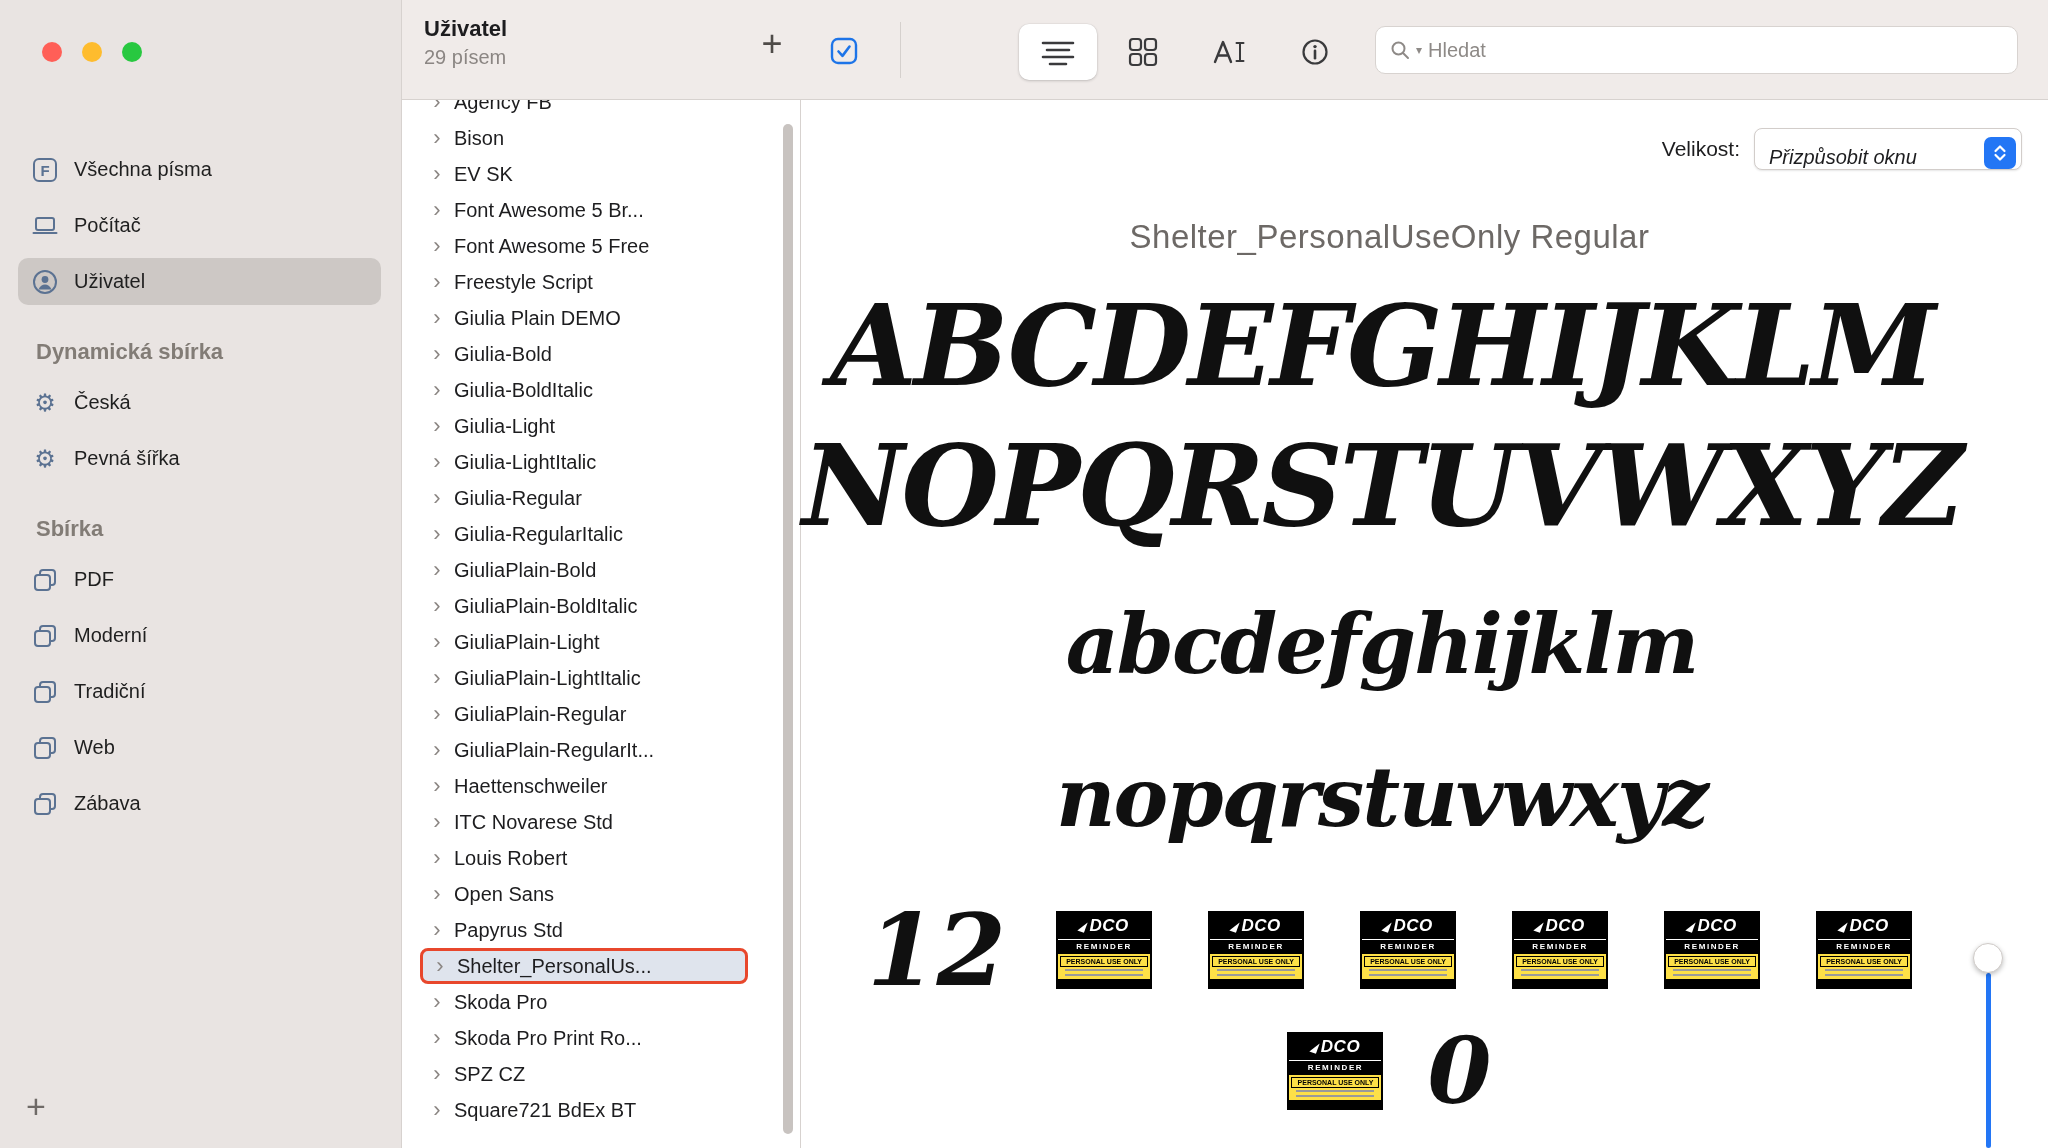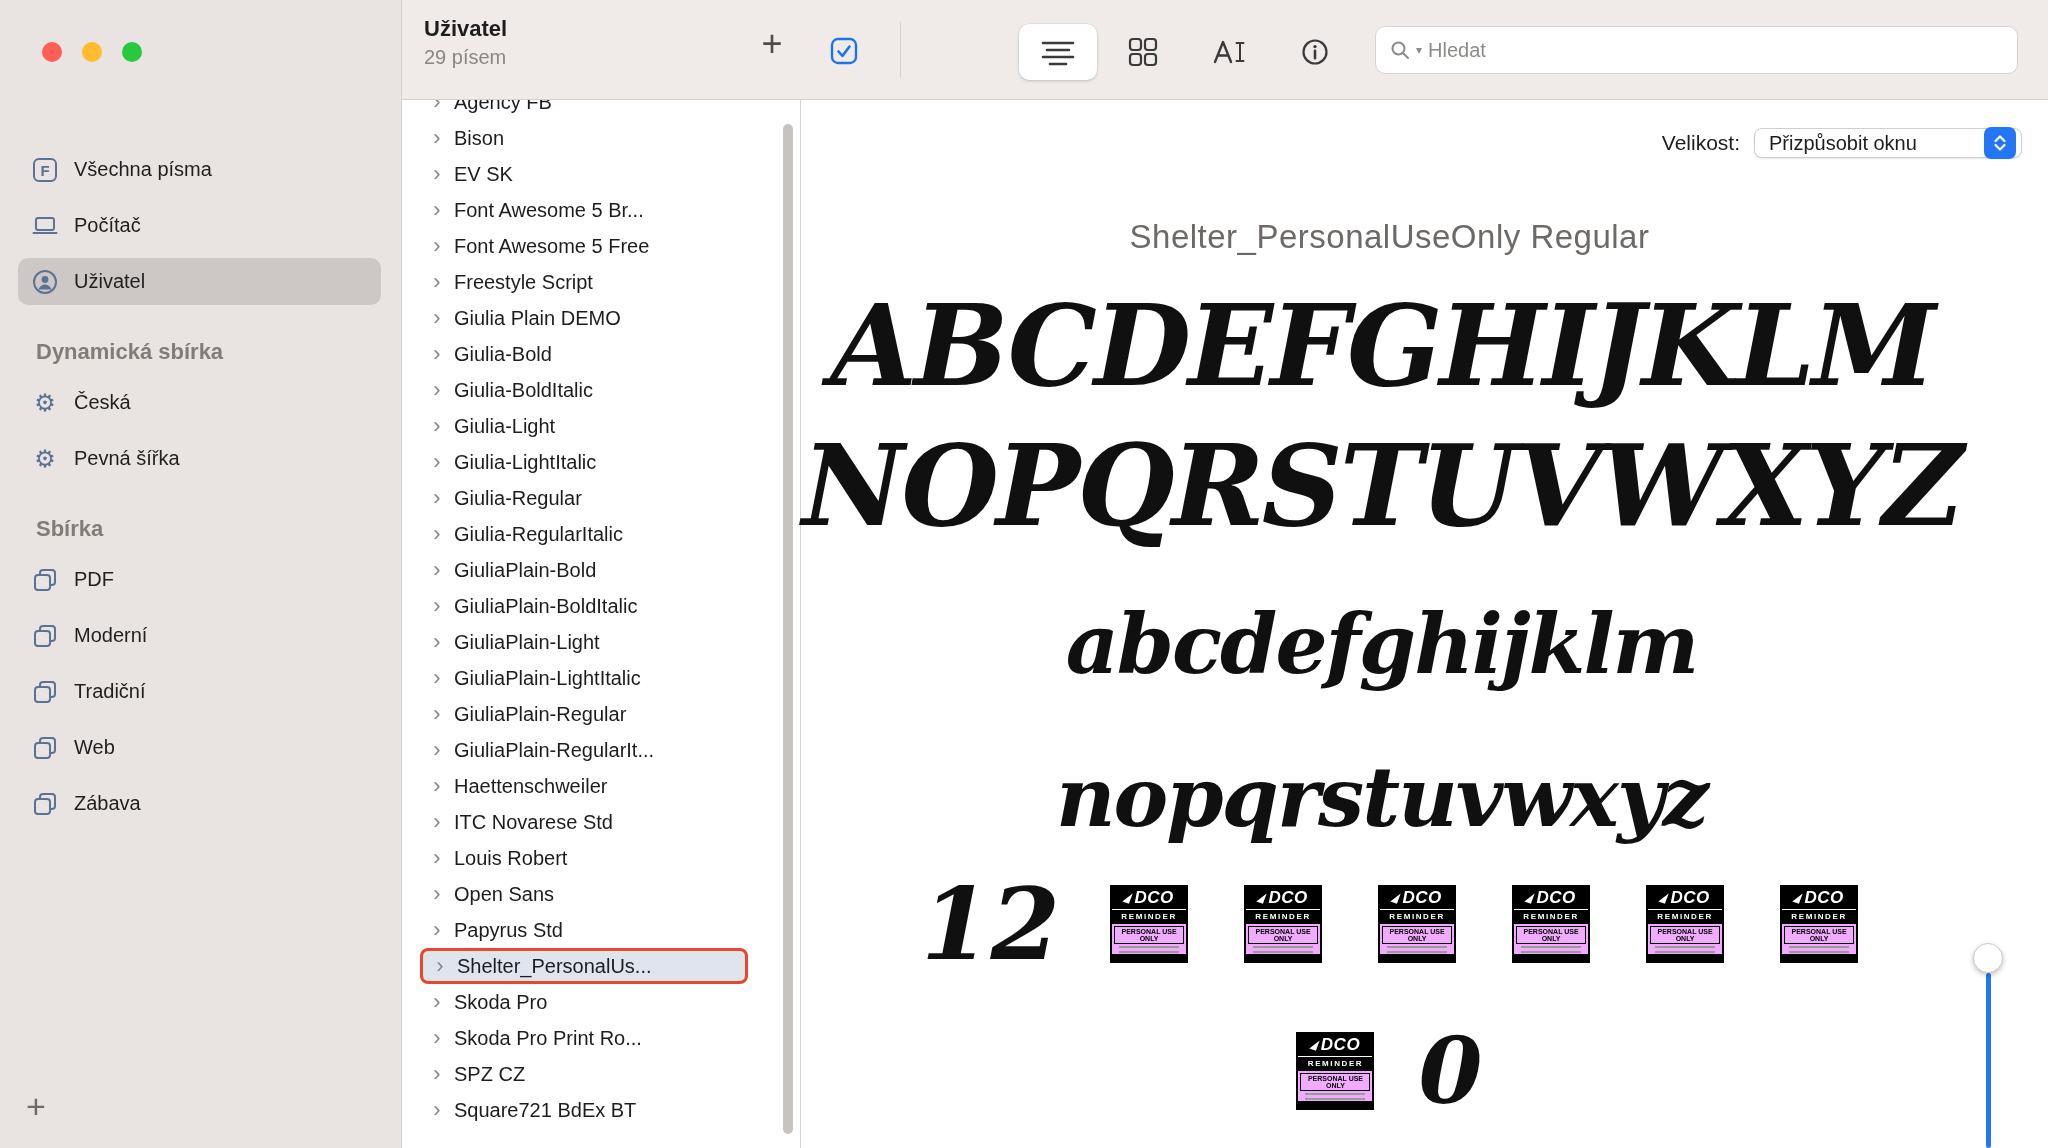--- a/index.html
+++ b/index.html
@@ -50,39 +50,39 @@
   .font-list { margin-top:-16px; }
   .font-row { display:flex; align-items:center; height:36px; margin:0 52px 0 18px; padding:0 8px; border-radius:8px; font-size:20px; color:#1d1d1f; white-space:nowrap; }
   .chev { width:18px; font-size:22px; color:#8b8683; line-height:1; margin-right:8px; text-align:center; }
   .font-row.selected { background:#dfe4ed; border:3px solid #e8472c; }
   .lp-scrollbar { position:absolute; right:7px; top:24px; bottom:14px; width:10px; border-radius:5px; background:#c8c3c0; }
 
   
   .preview { position:absolute; left:801px; top:100px; right:0; bottom:0; background:#fff; }
   .size-row { position:absolute; top:28px; right:26px; display:flex; align-items:center; gap:14px; }
   .size-label { font-size:21px; color:#1d1d1f; }
-  .size-select { width:268px; height:30px; background:#fff; border:1px solid #d2cdca; box-shadow:0 1px 2px rgba(0,0,0,.10); border-radius:8px; display:flex; align-items:center; padding-left:14px; }
+  .size-select { width:268px; height:42px; background:#fff; border:1px solid #d2cdca; box-shadow:0 1px 2px rgba(0,0,0,.10); border-radius:8px; display:flex; align-items:flex-end; padding-left:14px;font-style:italic; }
   .size-value { flex:1; font-size:20px; color:#1d1d1f; }
   .size-btn { width:32px; height:32px; margin-right:5px; border-radius:7px; background:#2376f5; display:flex; align-items:center; justify-content:center; }
 
   .pv-title { position:absolute; top:118px; left:0; right:70px; text-align:center; font-size:33px; color:#6d6966; letter-spacing:.5px; }
   .pv-glyphs { position:absolute; top:176px; left:0; right:86px; text-align:center; color:#101010; font-family:"DejaVu Serif",serif; font-style:italic; font-weight:bold; }
   .pv-upper { font-size:112px; line-height:140px; letter-spacing:-3px; }
   .pv-lower { font-size:82px; line-height:125px; letter-spacing:-2px; }
   .pv-lower.l1 { margin-top:26px; }
   .pv-lower.l2 { margin-top:28px; }
 
   .pv-num-row { position:absolute; left:0; right:70px; display:flex; align-items:center; justify-content:center; }
-  .pv-num-row.row1 { top:774px; gap:50px; }
+  .pv-num-row.row1 { top:800px; gap:50px; }
   .pv-num-row.row2 { top:925px; gap:44px; }
   .pv-digits { font-family:"DejaVu Serif",serif; font-style:italic; font-weight:bold; font-size:100px; line-height:1; color:#101010; }
   .pv-digits.zero { font-size:92px; }
   .badge-strip { display:inline-flex; gap:56px; }
 
-  .dco { width:78px; height:78px; border:2px solid #000; background:#f0abfc; display:flex; flex-direction:column; overflow:hidden;justify-content:center; }
+  .dco { width:96px; height:78px; border:2px solid #000; background:#fde047; display:flex; flex-direction:column; overflow:hidden;justify-content:center; }
   .dco-top { background:#000; color:#fff; height:26px; display:flex; align-items:center; justify-content:center; gap:3px; font-weight:bold; font-style:italic; font-size:17px; letter-spacing:.5px; }
   .dco-quill { width:0; height:0; border-left:7px solid transparent; border-bottom:11px solid #fff; transform:rotate(20deg); }
   .dco-rem { background:#000; color:#fff; border-top:1px solid #fff; text-align:center; font-size:8px; font-weight:bold; letter-spacing:1.6px; padding:2px 0 3px; }
   .dco-personal { margin:2px 2px 1px; border:1px solid #000; text-align:center; font-size:7px; font-weight:bold; padding:1px 0; }
   .dco-lines { height:9px; margin:1px 7px; background:repeating-linear-gradient(#9a9a9a 0 2px, transparent 2px 5px); }
   .dco-foot { margin-top:auto; height:8px; background:#000; }
 
   .pv-slider-track { position:absolute; right:57px; width:5px; top:873px; bottom:0; background:#2376f5; border-radius:3px; }
   .pv-slider-thumb { position:absolute; right:45px; top:843px; width:30px; height:30px; border-radius:50%; background:#fff; border:1px solid #d0cbc8; box-shadow:0 2px 5px rgba(0,0,0,.25); }
 

